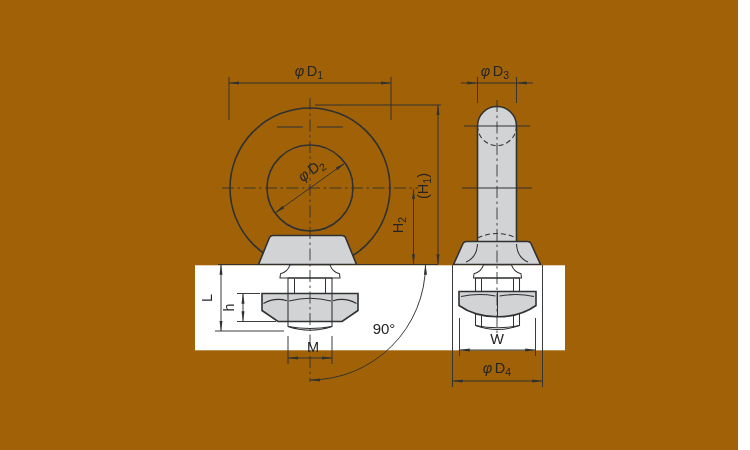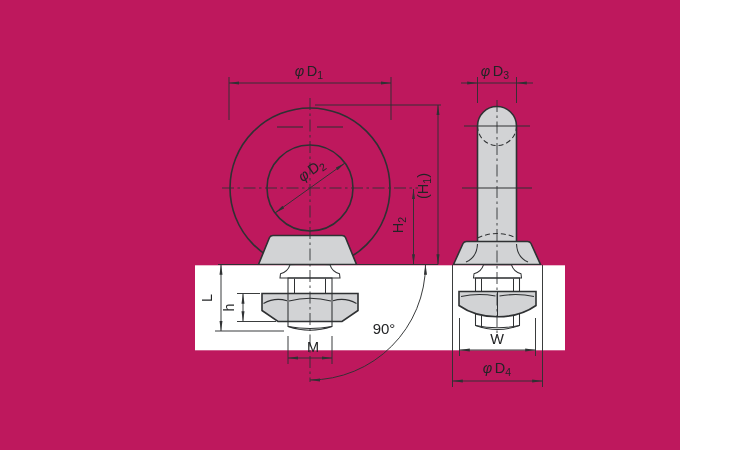--- a/index.html
+++ b/index.html
@@ -1,16 +1,16 @@
 <!DOCTYPE html>
 <html><head>
 <meta charset="utf-8">
 <style>
   html,body{margin:0;padding:0;background:#ffffff;}
-  .stage{position:relative;width:680px;height:450px;background:#be185d;overflow:hidden;
+  .stage{position:relative;width:738px;height:450px;background:#a16207;overflow:hidden;
          font-family:"Liberation Sans","DejaVu Sans",sans-serif;}
   svg{position:absolute;left:0;top:0;}
   text{fill:#232426;font-size:14.5px;}
   .sym{font-style:italic;}
   .sub{font-size:10.5px;}
   .big{font-size:15px;}
   .obj{stroke:#2f3133;stroke-width:1.6;fill:none;}
   .objf{stroke:#2f3133;stroke-width:1.6;}
   .det{stroke:#2f3133;stroke-width:1.05;fill:none;}
   .dim{stroke:#2f3133;stroke-width:0.95;fill:none;}

